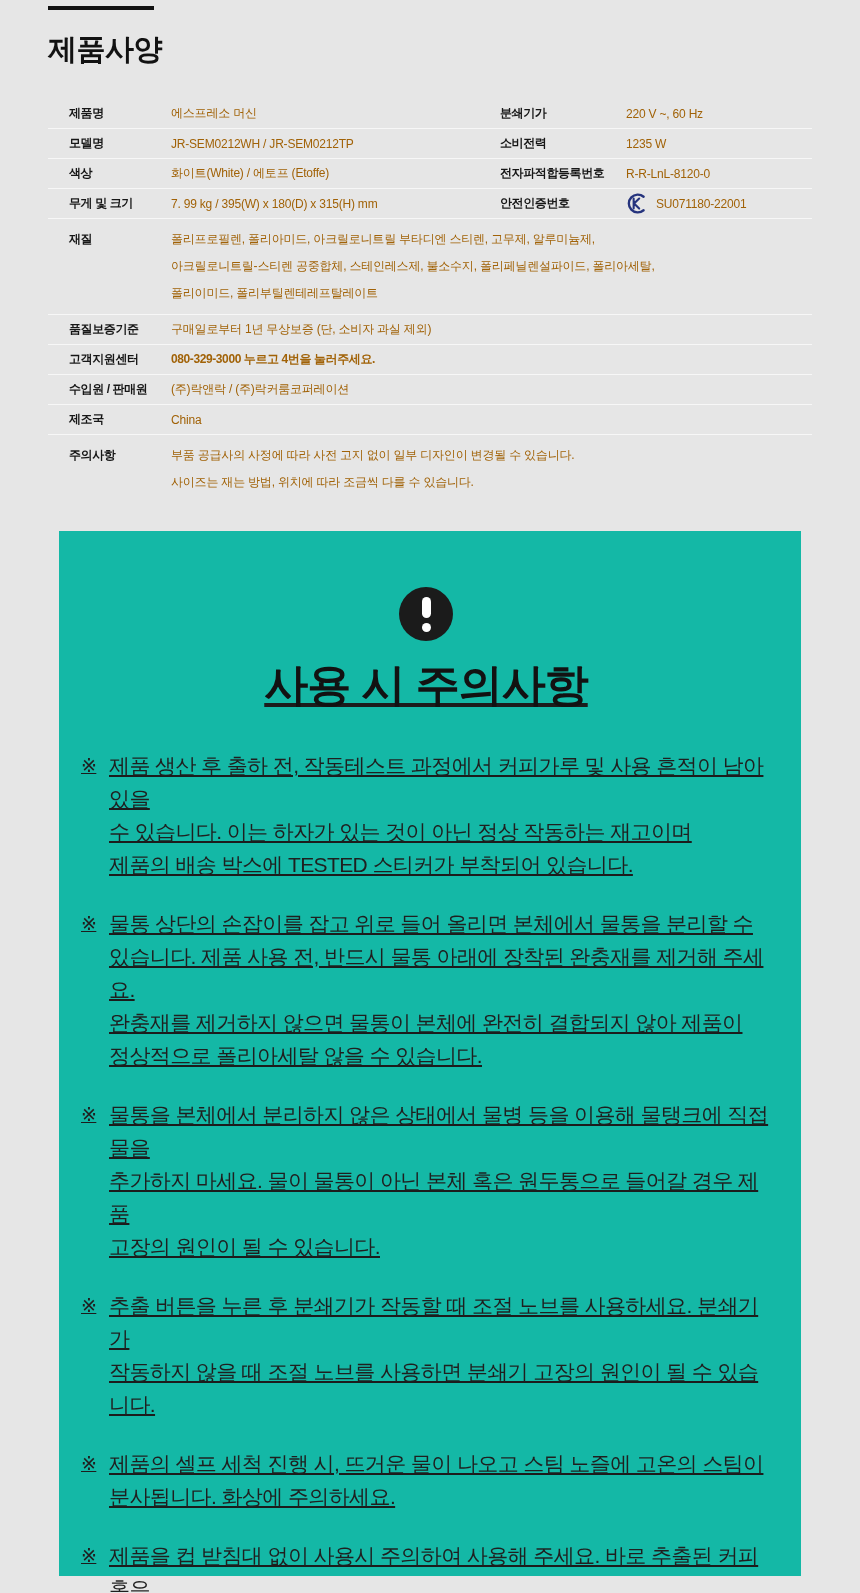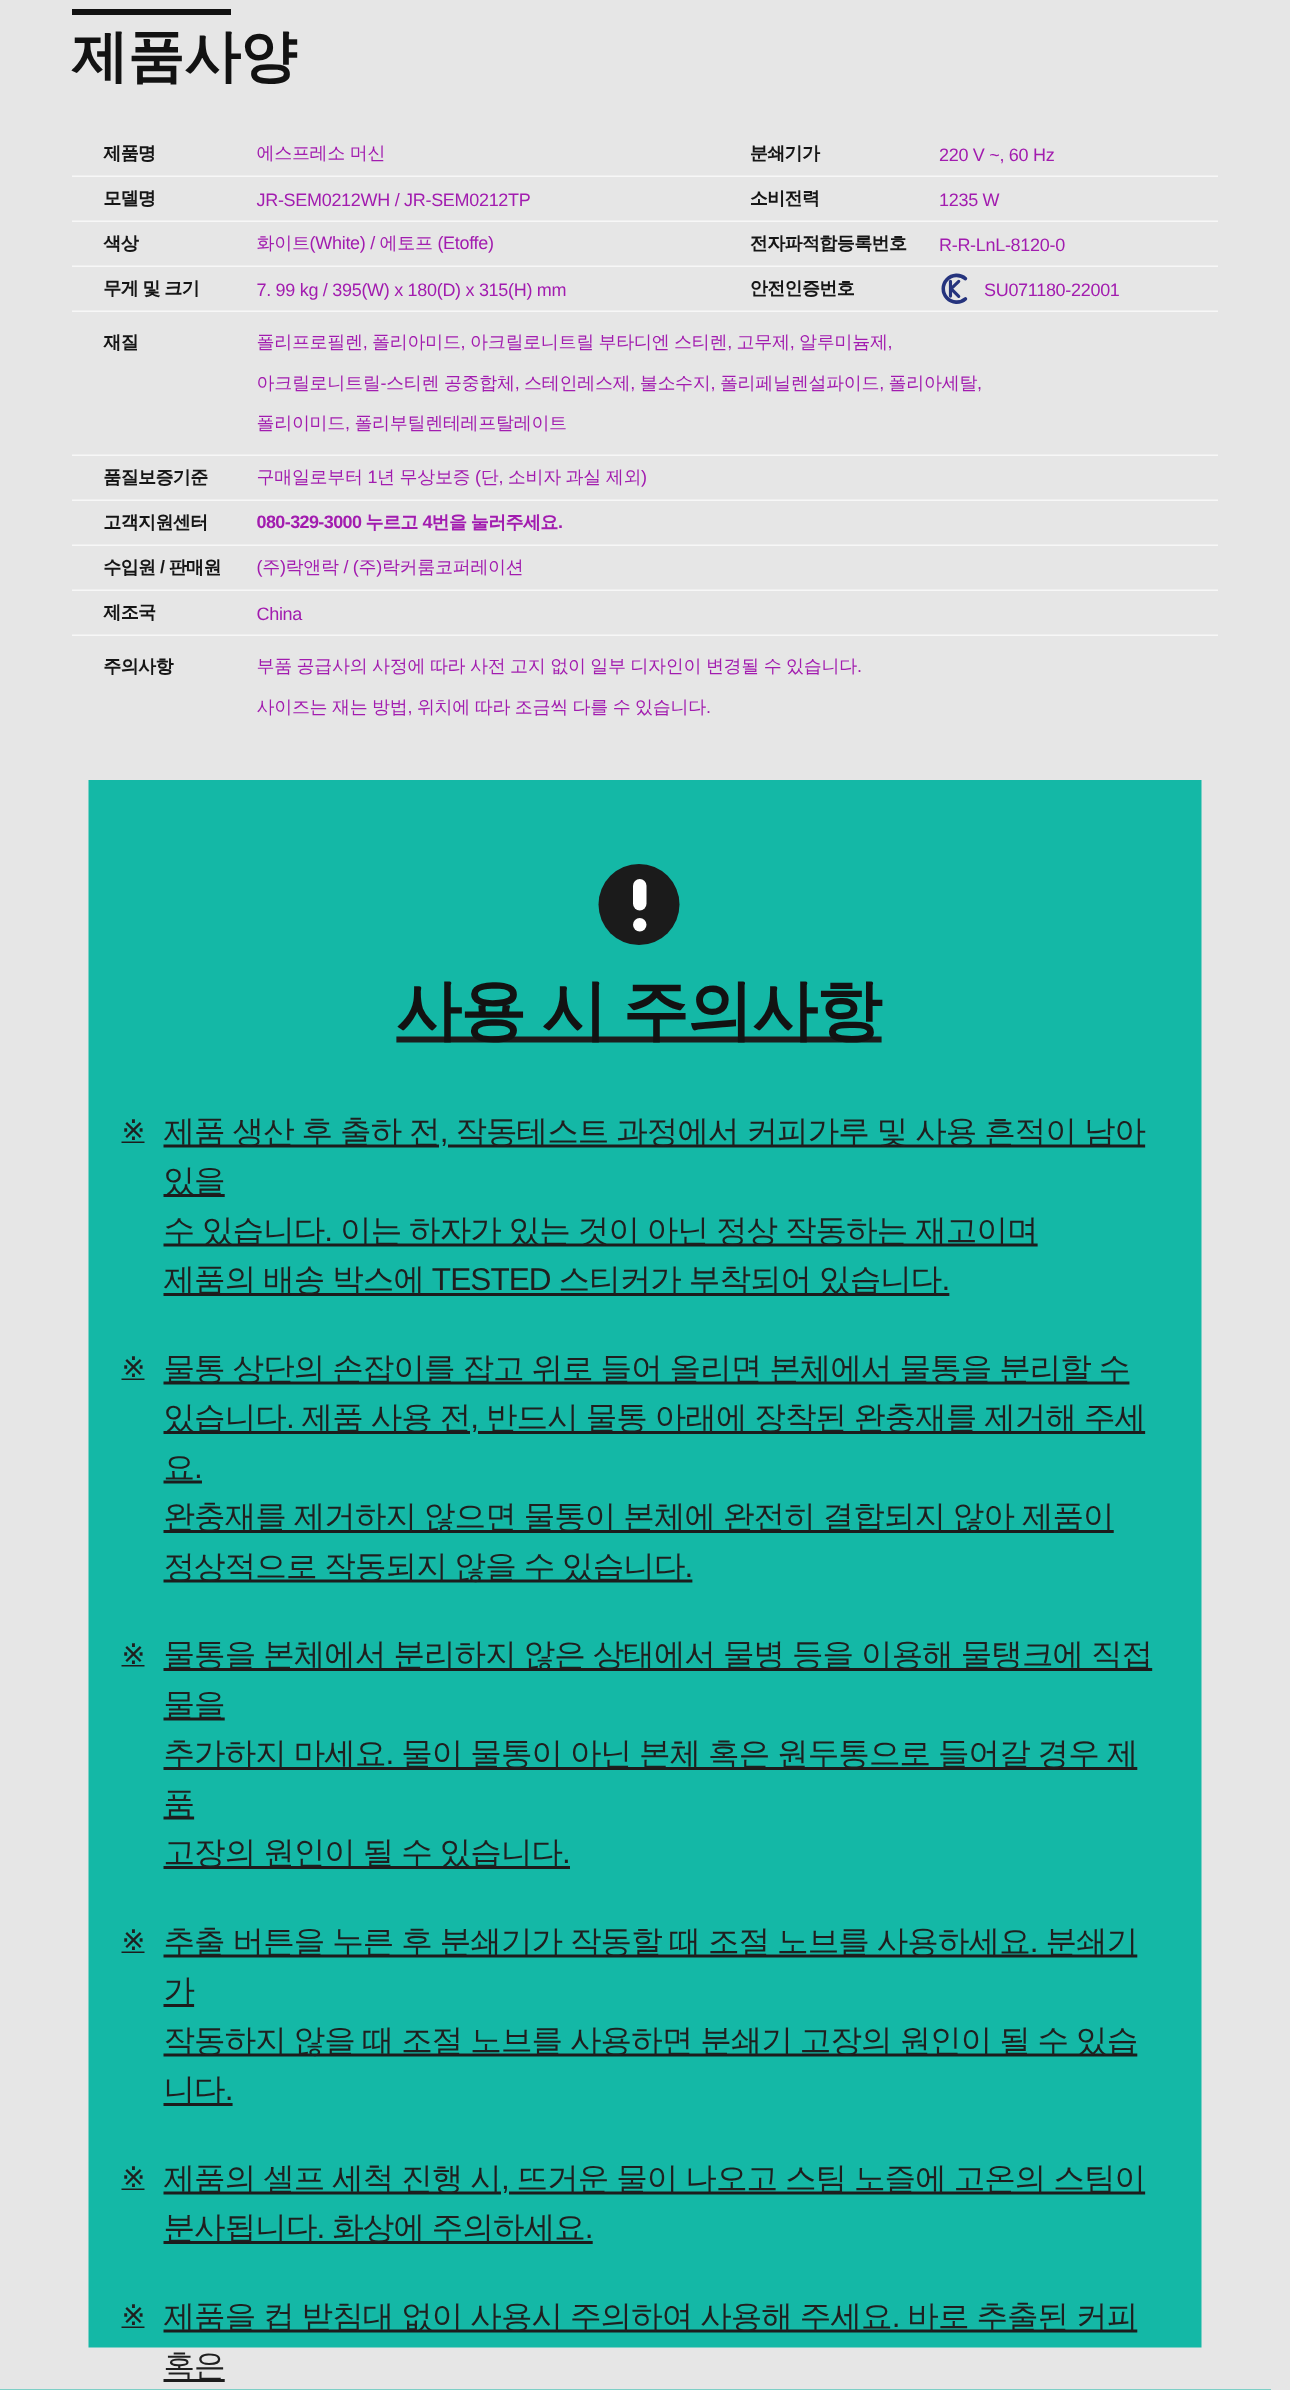--- a/index.html
+++ b/index.html
@@ -6,22 +6,22 @@
   body{
     width:860px;height:1593px;
     background:#e6e6e6;
     font-family:"Liberation Sans","DejaVu Sans",sans-serif;
     color:#1c1c1c;
     overflow:hidden;
   }
   .spec-section{padding:6px 48px 0 48px;}
   .title-rule{width:106px;height:4px;background:#121212;}
   .page-title{
-    margin:11px 0 0 0;
-    font-size:38px;line-height:34px;font-weight:700;color:#121212;
+    margin:22px 0 0 0;
+    font-size:29px;line-height:34px;font-weight:700;color:#121212;
     letter-spacing:-0.5px;
   }
   .spec-table{margin-top:33px;}
   .spec-row{
     display:grid;
     grid-template-columns:123px 308px 147px 1fr;
     align-items:center;
     min-height:29px;
     border-bottom:1px solid #f7f7f7;
     font-size:12px;
@@ -29,21 +29,21 @@
   .spec-row.full{grid-template-columns:123px 1fr;}
   .spec-row.multi{align-items:flex-start;padding:7px 0;}
   .spec-row:last-child{border-bottom:none;}
   .spec-label{
     padding-left:21px;
     font-weight:700;color:#161616;
     letter-spacing:-0.4px;
     white-space:nowrap;
   }
   .spec-row.multi .spec-label{line-height:27px;}
-  .spec-value{color:#a21caf;letter-spacing:-0.2px;}
+  .spec-value{color:#a16207;letter-spacing:-0.2px;}
   .spec-value.multi-line{white-space:pre-line;line-height:27px;}
   .spec-value.bold{font-weight:700;letter-spacing:-0.4px;}
   .kc-wrap{display:flex;align-items:center;gap:7px;text-align:right;}
   .kc-icon{display:inline-block;width:23px;height:21px;}
   .caution-panel{
     box-sizing:border-box;
     width:742px;height:1045px;
     margin:28px auto 0 auto;
     background:#14b8a6;
     padding:56px 30px 0 22px;
@@ -170,21 +170,21 @@
       <span class="caution-marker">※</span>
       <span class="caution-text">제품 생산 후 출하 전, 작동테스트 과정에서 커피가루 및 사용 흔적이 남아 있을
 수 있습니다. 이는 하자가 있는 것이 아닌 정상 작동하는 재고이며
 제품의 배송 박스에 TESTED 스티커가 부착되어 있습니다.</span>
     </div>
     <div class="caution-item">
       <span class="caution-marker">※</span>
       <span class="caution-text">물통 상단의 손잡이를 잡고 위로 들어 올리면 본체에서 물통을 분리할 수
 있습니다. 제품 사용 전, 반드시 물통 아래에 장착된 완충재를 제거해 주세요.
 완충재를 제거하지 않으면 물통이 본체에 완전히 결합되지 않아 제품이
-정상적으로 작동되지 않을 수 있습니다.</span>
+정상적으로 폴리아세탈 않을 수 있습니다.</span>
     </div>
     <div class="caution-item">
       <span class="caution-marker">※</span>
       <span class="caution-text">물통을 본체에서 분리하지 않은 상태에서 물병 등을 이용해 물탱크에 직접 물을
 추가하지 마세요. 물이 물통이 아닌 본체 혹은 원두통으로 들어갈 경우 제품
 고장의 원인이 될 수 있습니다.</span>
     </div>
     <div class="caution-item">
       <span class="caution-marker">※</span>
       <span class="caution-text">추출 버튼을 누른 후 분쇄기가 작동할 때 조절 노브를 사용하세요. 분쇄기가

